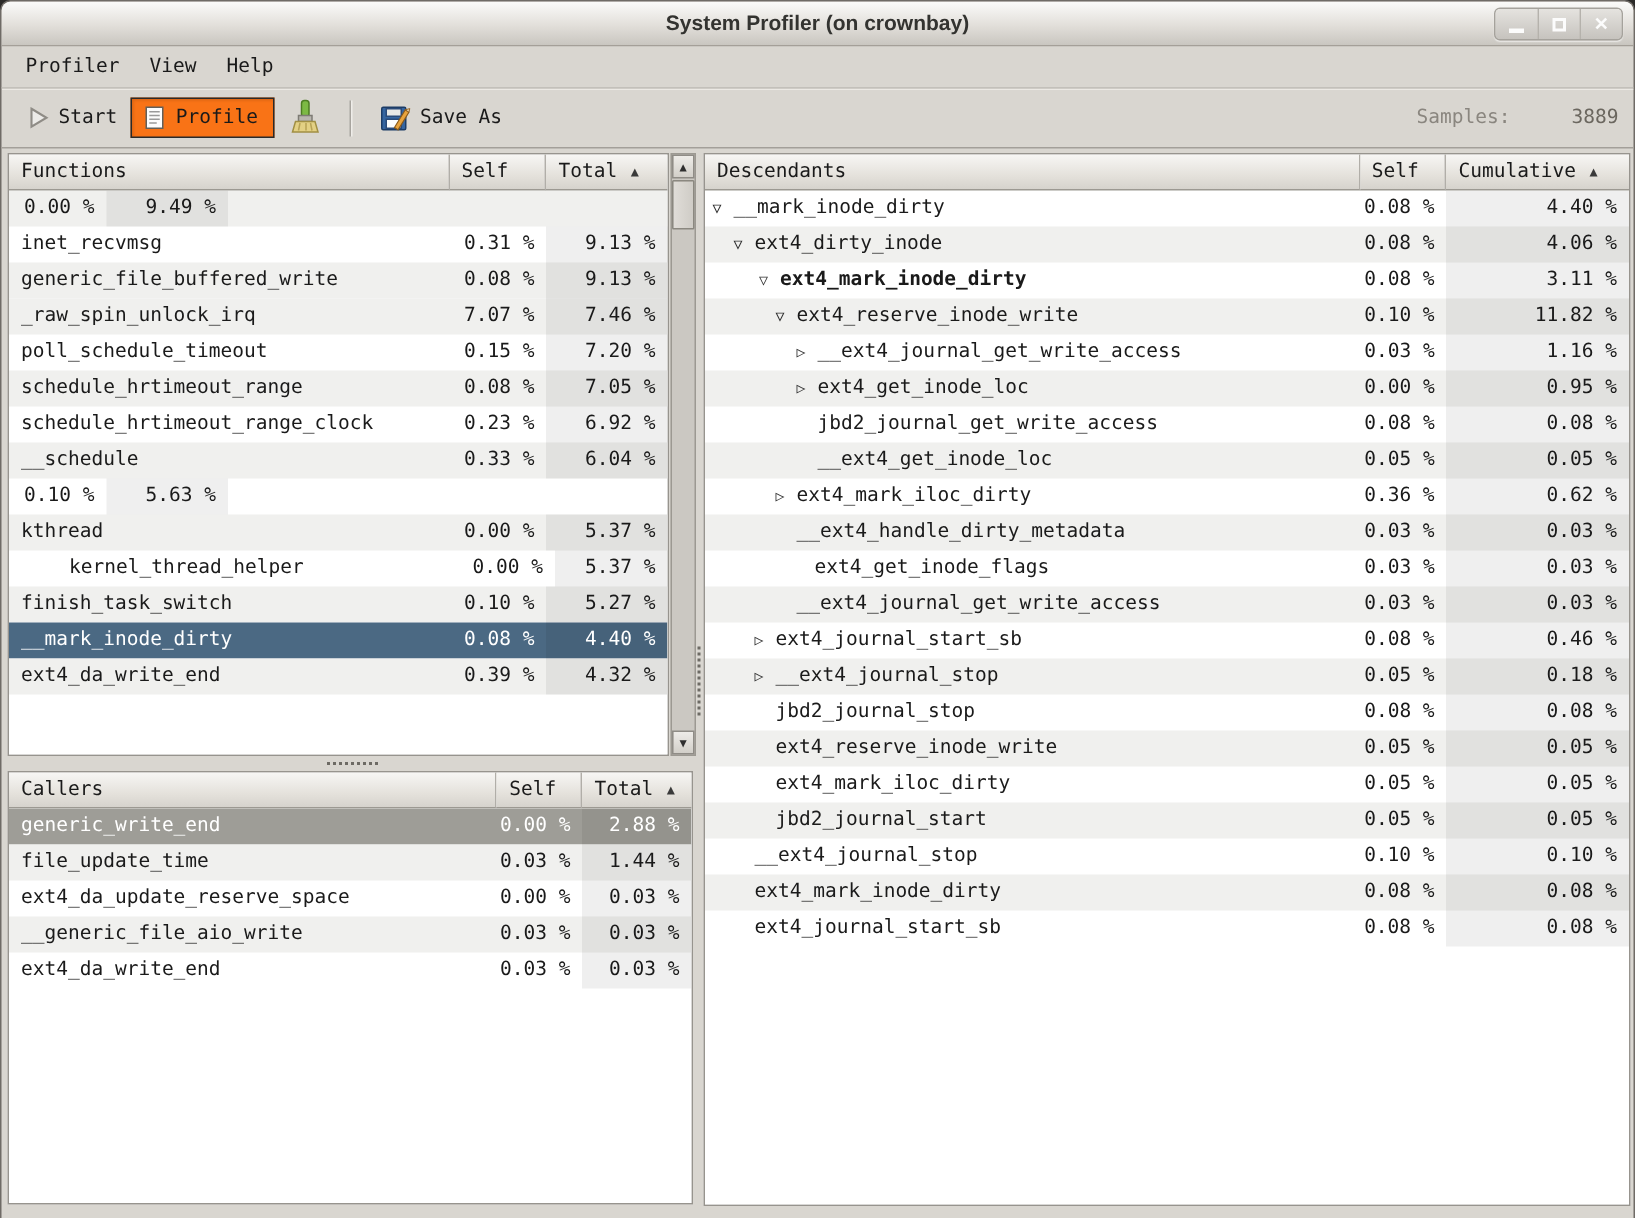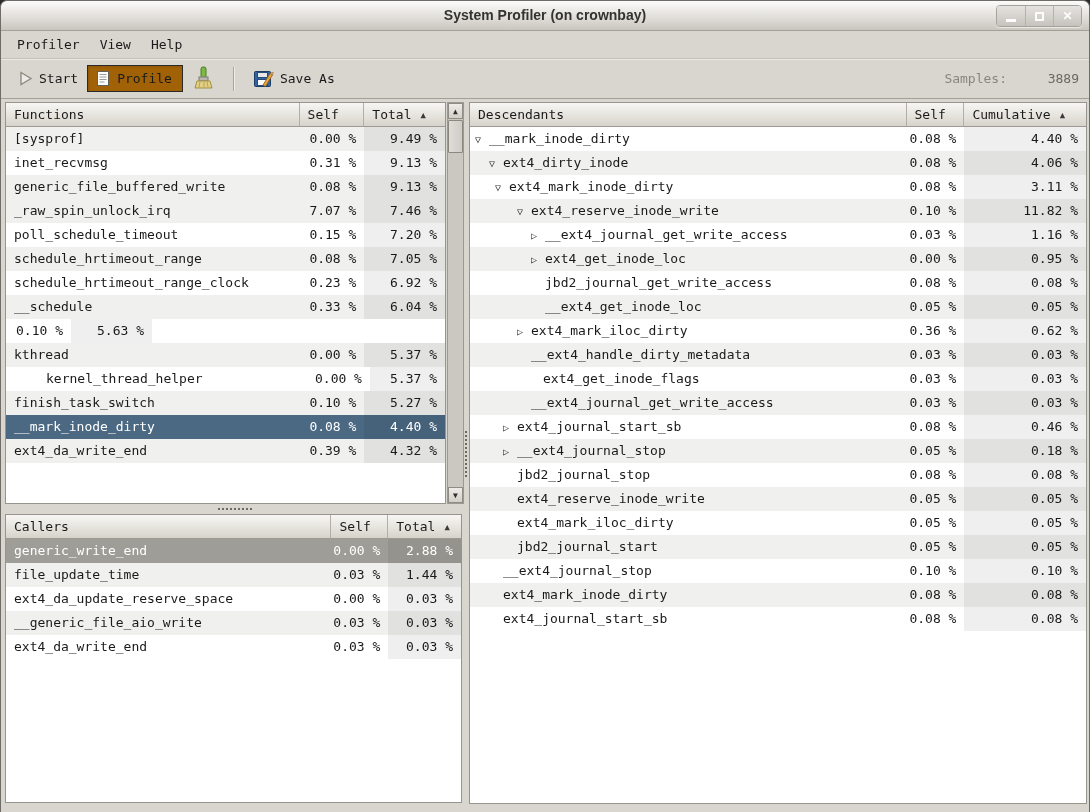--- a/index.html
+++ b/index.html
@@ -41,21 +41,21 @@
   .menu-item{padding:3px 10px;cursor:default;}
   
   #toolbar{
     position:absolute;left:0;top:57px;right:0;height:41px;
     border-top:1px solid #c3c0ba;border-bottom:1px solid #a39f99;
     box-shadow:inset 0 1px 0 #ece9e4;
     display:flex;align-items:center;padding:0 10px 0 8px;
   }
   .tb-btn{display:flex;align-items:center;gap:6px;padding:4px 8px;border:1px solid transparent;}
   #btn-profile{
-    border:1px solid #2a2a2a;background:#a16207;
+    border:1px solid #2a2a2a;background:#f97316;
     box-shadow:inset 1px 1px 2px rgba(0,0,0,.12);padding:4px 10px 4px 7px;align-items:center;
   }
   .tb-sep{width:1px;height:24px;background:#a8a59f;box-shadow:1px 0 0 #efede9;margin:0 10px;}
   #samples{margin-left:auto;display:flex;align-items:center;color:#8a867f;}
   #samples-value{width:72px;text-align:right;color:#6b675f;}
   
   .panel{position:absolute;background:#fff;border:1px solid #97948e;overflow:hidden;}
   #functions-panel{left:4px;top:101px;width:441px;height:402px;}
   #callers-panel{left:4px;top:513px;width:457px;height:289px;}
   #descendants-panel{left:468px;top:101px;width:618px;height:702px;}
@@ -180,21 +180,20 @@
       <div class="hc" style="width:65px">
           <span>Self</span>
         </div>
       <div class="hc" style="width:81px">
           <span>Total</span>
           <span class="sort-arrow">▲</span>
         </div>
     </div>
     <div class="rows" id="functions-rows">
         <div class="trow alt">
-          <div class="tc name" style="width: 295px;"><span>[sysprof]</span></div>
           <div class="tc num" style="width: 65px;">0.00 %</div>
           <div class="tc num sorted" style="width: 81px;">9.49 %</div>
         </div>
         <div class="trow">
           <div class="tc name" style="width: 295px;"><span>inet_recvmsg</span></div>
           <div class="tc num" style="width: 65px;">0.31 %</div>
           <div class="tc num sorted" style="width: 81px;">9.13 %</div>
         </div>
         <div class="trow alt">
           <div class="tc name" style="width: 295px;"><span>generic_file_buffered_write</span></div>
@@ -332,21 +331,21 @@
           <div class="tc name" style="width: 438px; padding-left: 5px;"><span class="exp">▽</span><span>__mark_inode_dirty</span></div>
           <div class="tc num" style="width: 58px;">0.08 %</div>
           <div class="tc num sorted" style="width: 122px;">4.40 %</div>
         </div>
         <div class="trow alt">
           <div class="tc name" style="width: 438px; padding-left: 19px;"><span class="exp">▽</span><span>ext4_dirty_inode</span></div>
           <div class="tc num" style="width: 58px;">0.08 %</div>
           <div class="tc num sorted" style="width: 122px;">4.06 %</div>
         </div>
         <div class="trow">
-          <div class="tc name" style="width: 438px; padding-left: 25px;"><span class="exp">▽</span><span>ext4_mark_inode_dirty</span></div>
+          <div class="tc name" style="width: 438px; padding-left: 36px; font-weight: bold;"><span class="exp">▽</span><span>ext4_mark_inode_dirty</span></div>
           <div class="tc num" style="width: 58px;">0.08 %</div>
           <div class="tc num sorted" style="width: 122px;">3.11 %</div>
         </div>
         <div class="trow alt">
           <div class="tc name" style="width: 438px; padding-left: 47px;"><span class="exp">▽</span><span>ext4_reserve_inode_write</span></div>
           <div class="tc num" style="width: 58px;">0.10 %</div>
           <div class="tc num sorted" style="width: 122px;">11.82 %</div>
         </div>
         <div class="trow">
           <div class="tc name" style="width: 438px; padding-left: 61px;"><span class="exp">▷</span><span>__ext4_journal_get_write_access</span></div>

